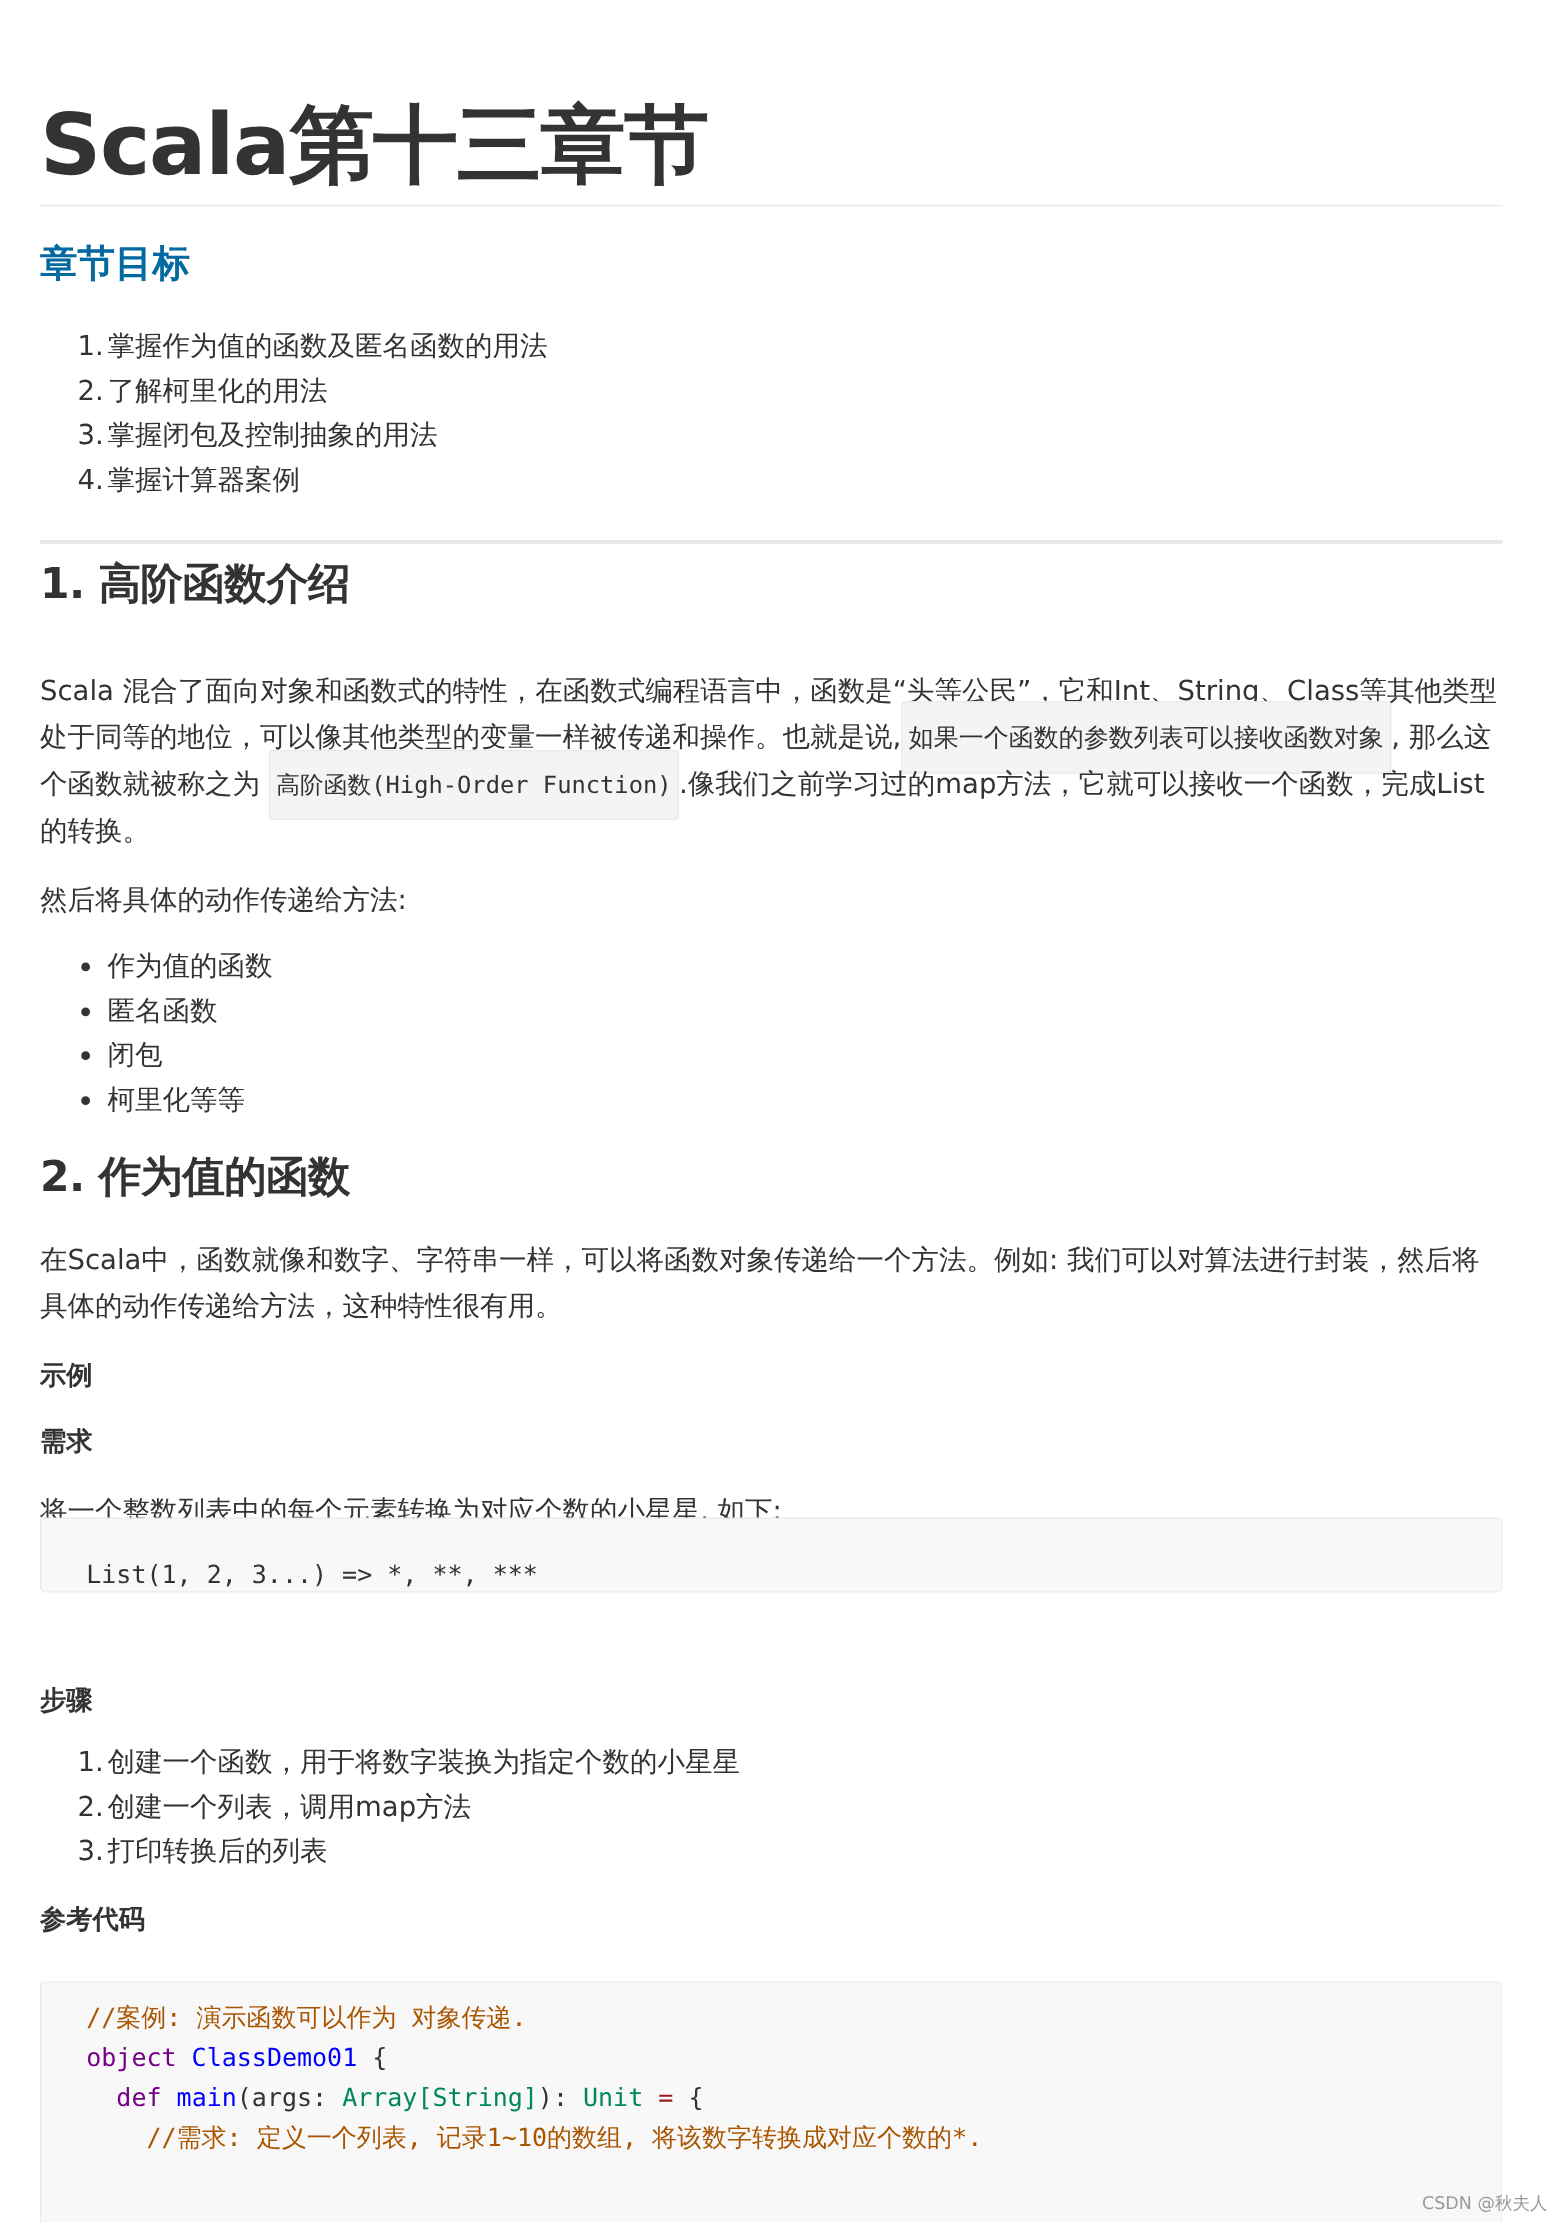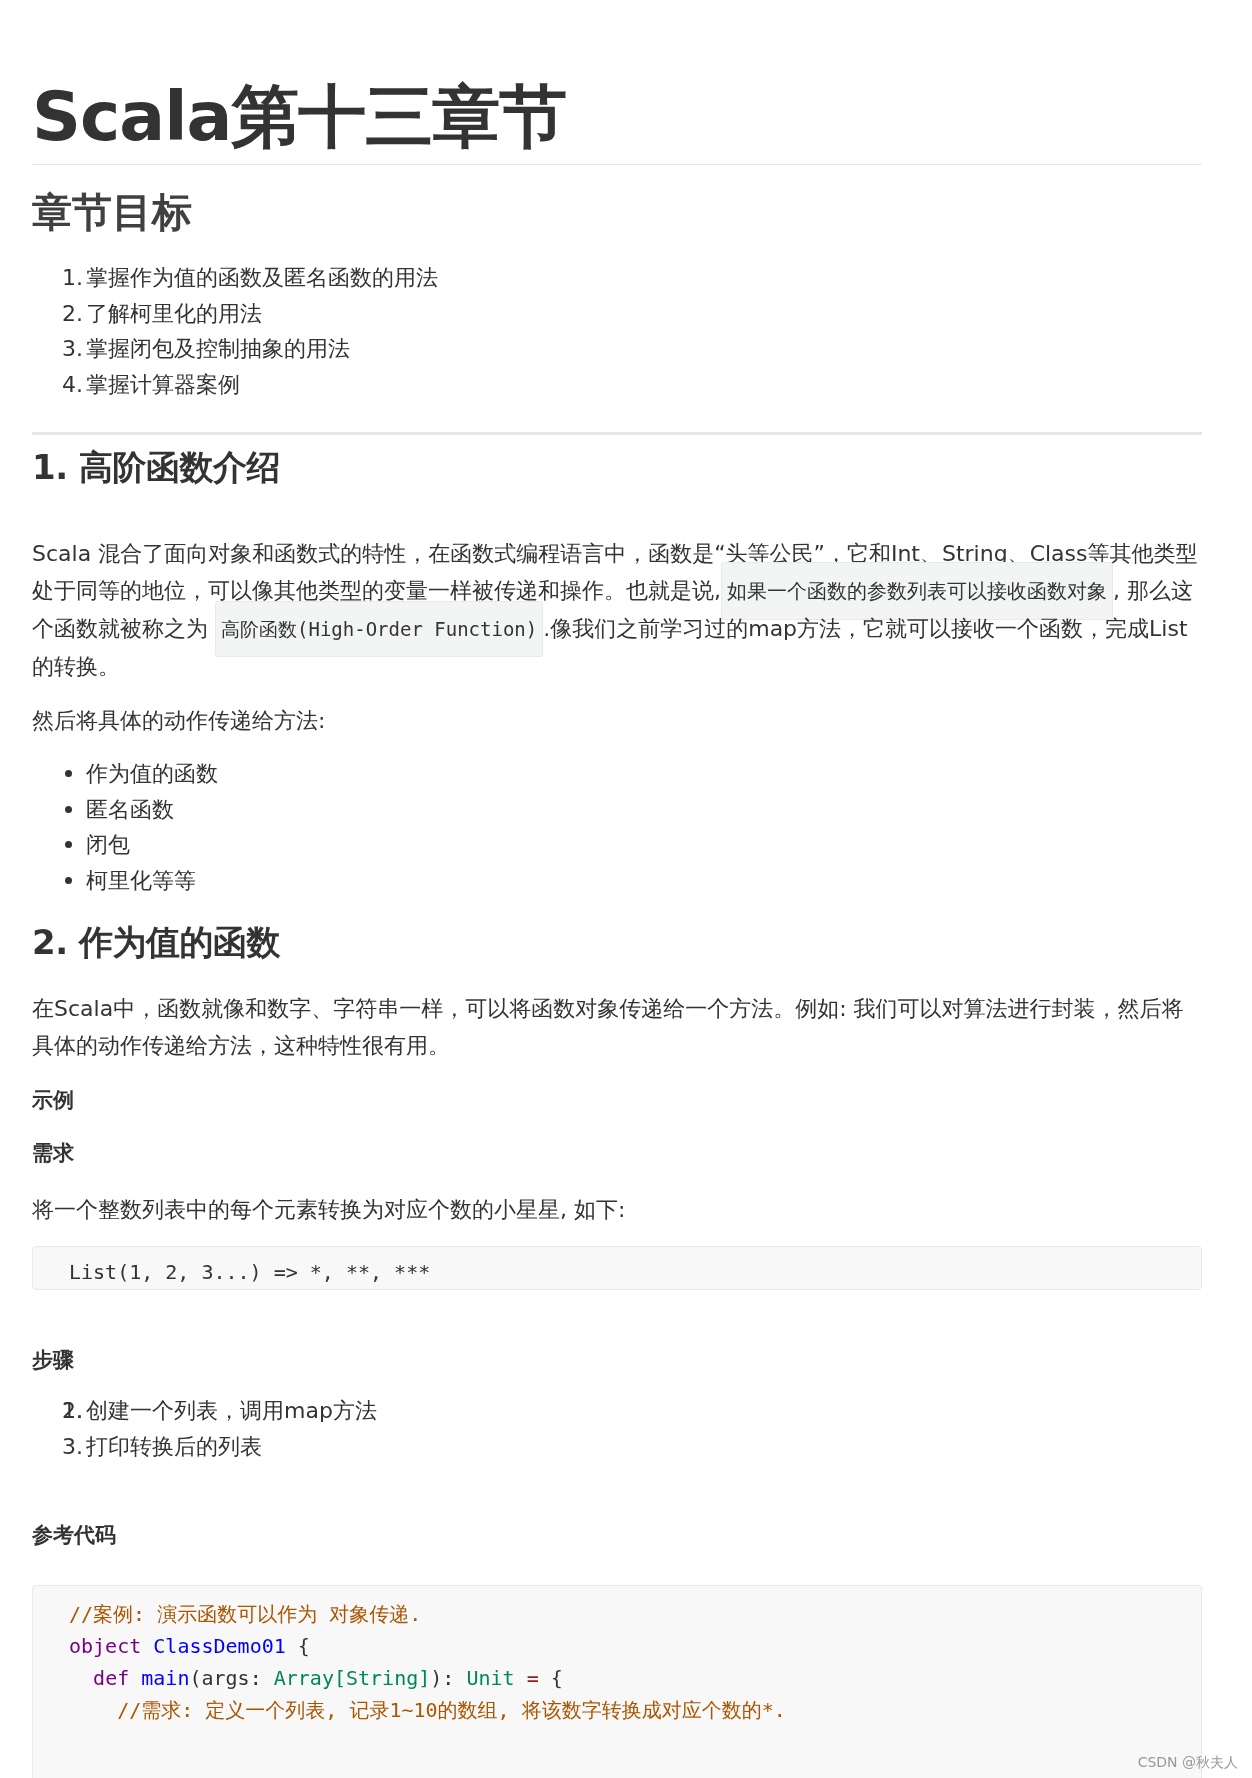--- a/index.html
+++ b/index.html
@@ -18,21 +18,21 @@
     }
     .h1-rule { position: absolute; left: 0; top: 164px; width: 1170px; height: 1px; background: #e6e6e6; }
 
     h2 {
       position: absolute; left: 0;
       font-size: 34px; font-weight: bold; color: #333; line-height: 44px;
       letter-spacing: -0.5px;
     }
     h3 {
       position: absolute; left: 0;
-      font-size: 40px; font-weight: bold; color: #404040; line-height: 40px;
+      font-size: 30px; font-weight: bold; color: #0369a1; line-height: 40px;
     }
     h4 {
       position: absolute; left: 0;
       font-size: 21px; font-weight: bold; color: #333; line-height: 30px;
     }
     .thick-rule { position: absolute; left: 0; top: 432px; width: 1170px; height: 3px; background: #e7e7e7; }
 
     .para {
       position: absolute; left: 0; width: 1170px;
       font-size: 22px; line-height: 37px; color: #333;
@@ -118,25 +118,25 @@
   </ul>
 
   <h2 style="top:920px;">2. 作为值的函数</h2>
 
   <p class="para" style="top:990px;">在Scala中，函数就像和数字、字符串一样，可以将函数对象传递给一个方法。例如: 我们可以对算法进行封装，然后将具体的动作传递给方法，这种特性很有用。</p>
 
   <h4 style="top:1085px;text-align:right;">示例</h4>
   <h4 style="top:1138px;">需求</h4>
   <p class="para" style="top:1191px;">将一个整数列表中的每个元素转换为对应个数的小星星, 如下:</p>
 
-  <div class="codeblock" style="top:1246px; height:44px; padding-top:9px;"><span>List(1, 2, 3...) =&gt; *, **, ***</span></div>
+  <div class="codeblock" style="top:1214px; height:60px; padding-top:28px;"><span>List(1, 2, 3...) =&gt; *, **, ***</span></div>
 
   <h4 style="top:1345px;">步骤</h4>
   <ol class="list" style="top:1393px;">
-    <li><span class="num">1.</span></li>
+    <li><span class="num">1.</span><span>创建一个函数，用于将数字装换为指定个数的小星星</span></li>
     <li><span class="num">2.</span><span>创建一个列表，调用map方法</span></li>
     <li><span class="num">3.</span><span>打印转换后的列表</span></li>
   </ol>
 
   <h4 style="top:1520px;">参考代码</h4>
 
   <div class="codeblock cut" style="top:1585px; height:232px; padding-top:12px;"><span class="c-comment">//案例: 演示函数可以作为 对象传递.</span>
 <span class="c-kw">object</span> <span class="c-def">ClassDemo01</span><span> {</span>
 <span>  </span><span class="c-kw">def</span> <span class="c-def">main</span><span>(args: </span><span class="c-type">Array[String]</span><span>): </span><span class="c-type">Unit</span> <span class="c-op">=</span><span> {</span>
 <span>    </span><span class="c-comment">//需求: 定义一个列表, 记录1~10的数组, 将该数字转换成对应个数的*.</span></div>

